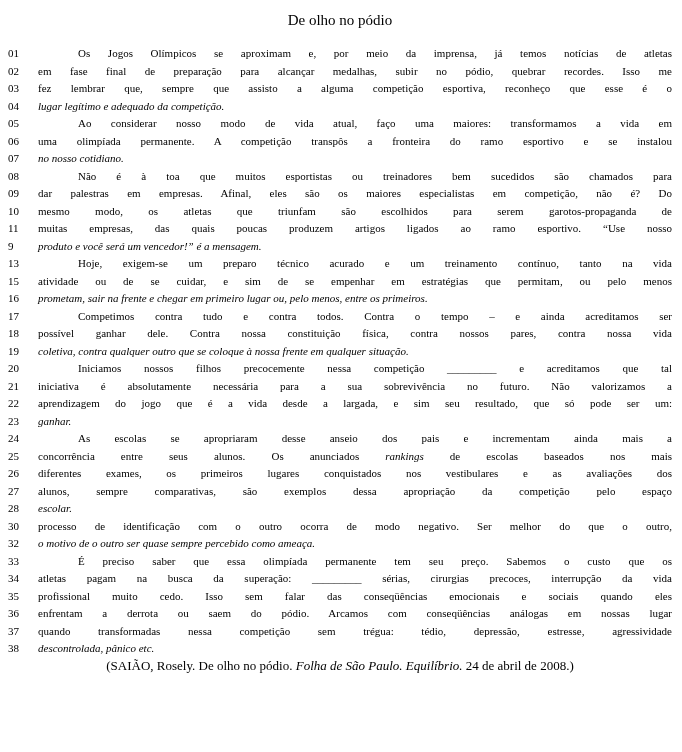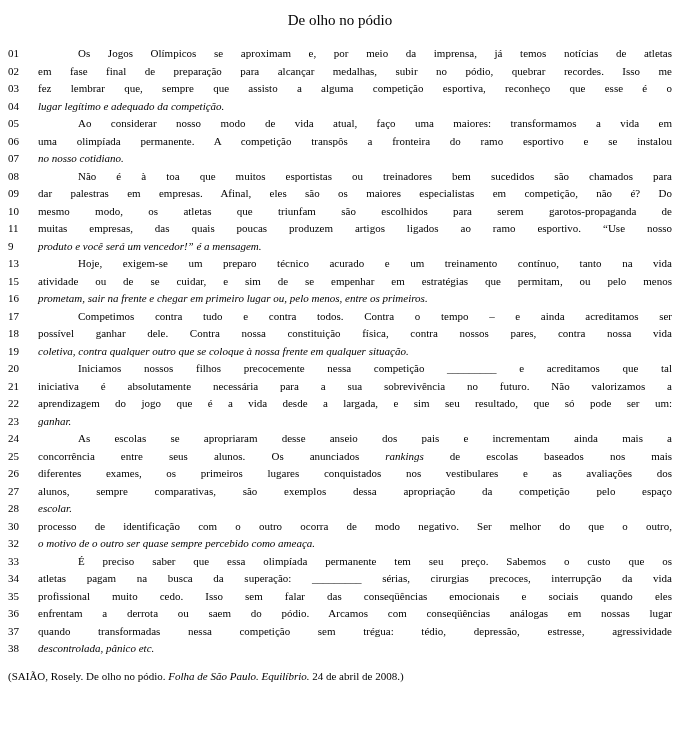--- a/index.html
+++ b/index.html
@@ -26,22 +26,22 @@
   .num { flex: 0 0 30px; }
   .text {
     flex: 1;
     text-align: justify;
     text-align-last: justify;
     text-justify: inter-word;
   }
   .text.last { text-align-last: left; font-style: italic; }
   .text.indent { text-indent: 40px; font-family: Liberation Serif, serif; }
   .citation {
-    font-size: 11px;
-    margin-top: 12px;
+    text-align: center;
+    font-size: 13px;
   }
 </style>
 </head>
 <body>
 
 <div class="page">
   <div class="title">De olho no pódio</div>
   <div class="text-body">
       <div class="line">
         <span class="num">01</span>

